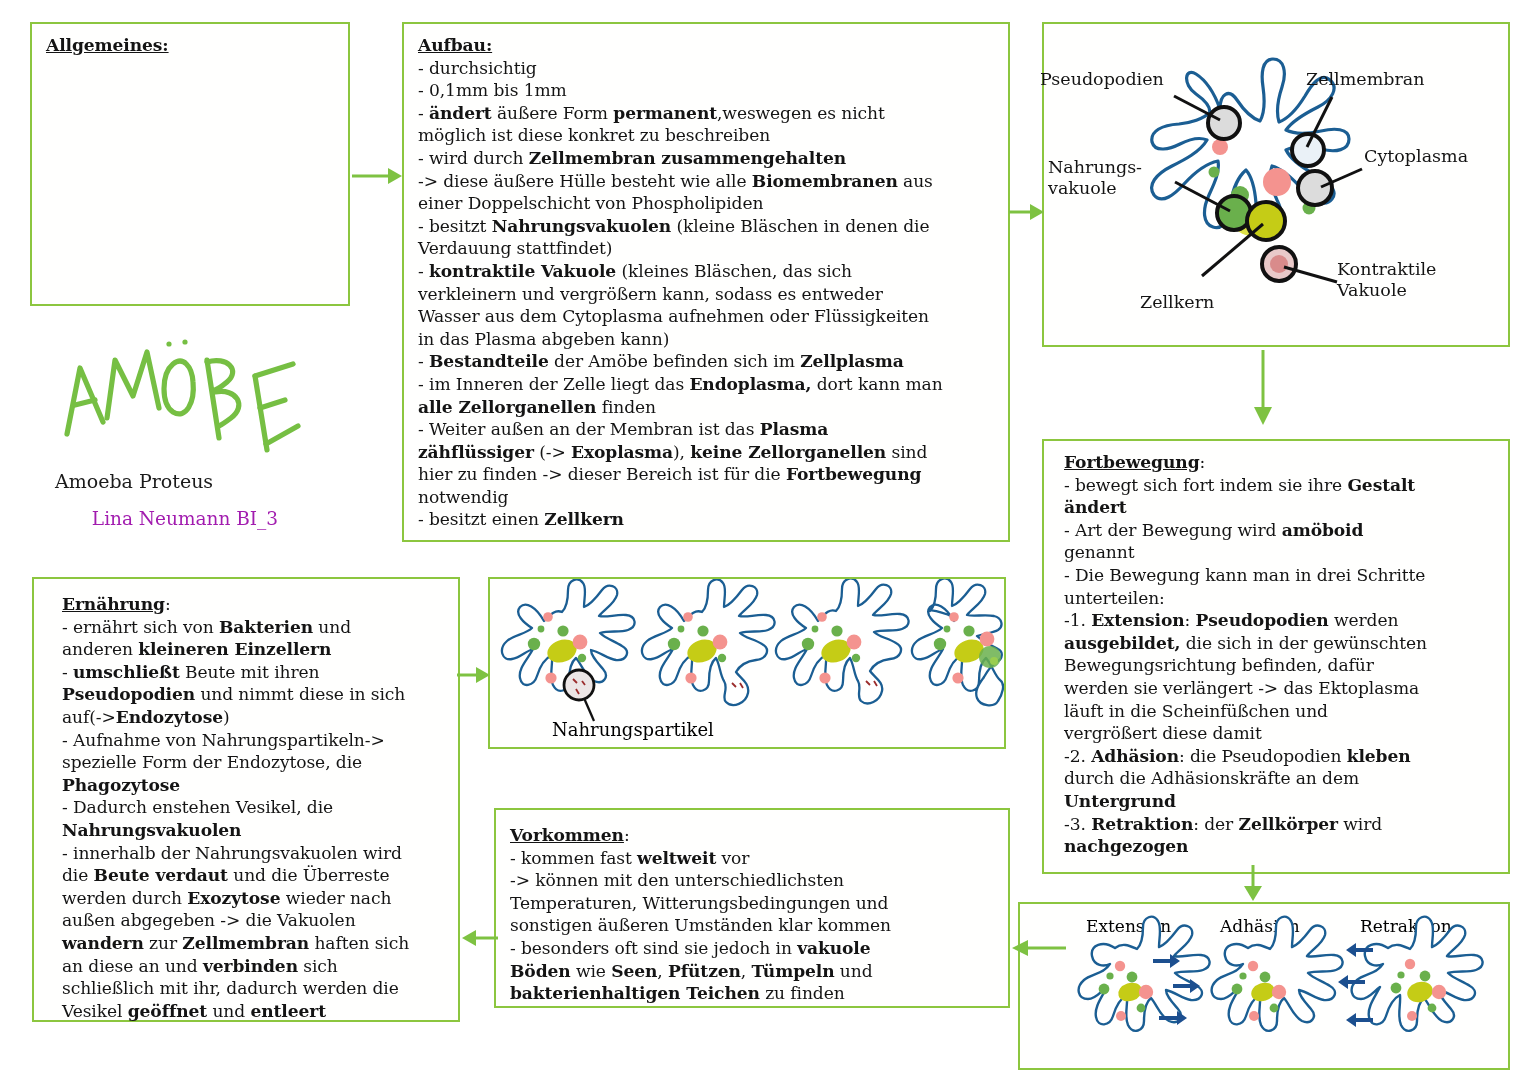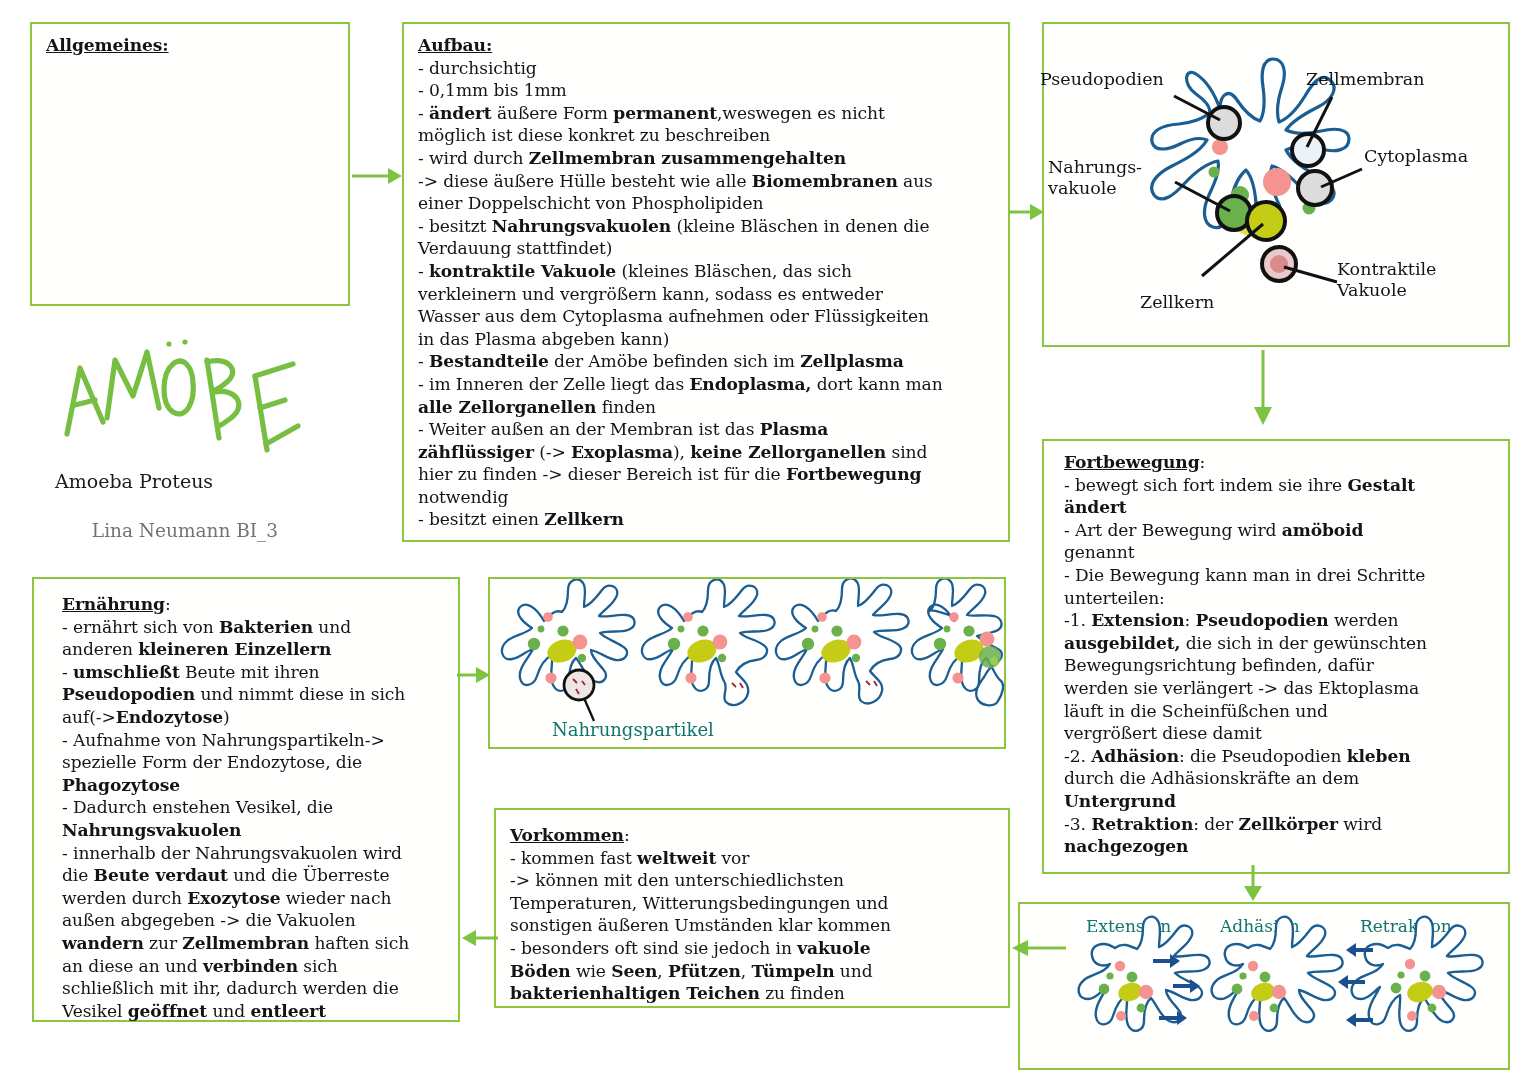--- a/index.html
+++ b/index.html
@@ -38,37 +38,37 @@
 
   
   #title-block{position:absolute;left:55px;top:330px;width:320px;height:205px;}
   #amoebe-art{position:absolute;left:0;top:0;}
   #latin-name{
     position:absolute;top:140px;left:0;width:260px;text-align:left;
     font-family:"DejaVu Serif", serif;font-size:19px;color:#1b1b1b;
   }
   #author{
     position:absolute;top:178px;left:0;width:260px;text-align:center;
-    font-family:"DejaVu Serif", serif;font-size:18.5px;color:#737373;margin-top:12px;
+    font-family:"DejaVu Serif", serif;font-size:18.5px;color:#a21caf;
   }
 
   
   .arrow{position:absolute;}
 
   
   .dlabel{
     position:absolute;
     font-family:"DejaVu Serif", serif;
     font-size:17.5px;line-height:21px;
     color:#141414;white-space:nowrap;
   }
   .plabel{
     position:absolute;
     font-family:"DejaVu Serif", serif;
-    font-size:17px;color:#0f766e;white-space:nowrap;
+    font-size:17px;color:#000000;white-space:nowrap;
   }
 </style>
 </head>
 <body>
 
 <div class="box" id="box-allgemeines">
   <div class="txt">
     <span class="hd">Allgemeines:</span>
   </div>
 </div>

